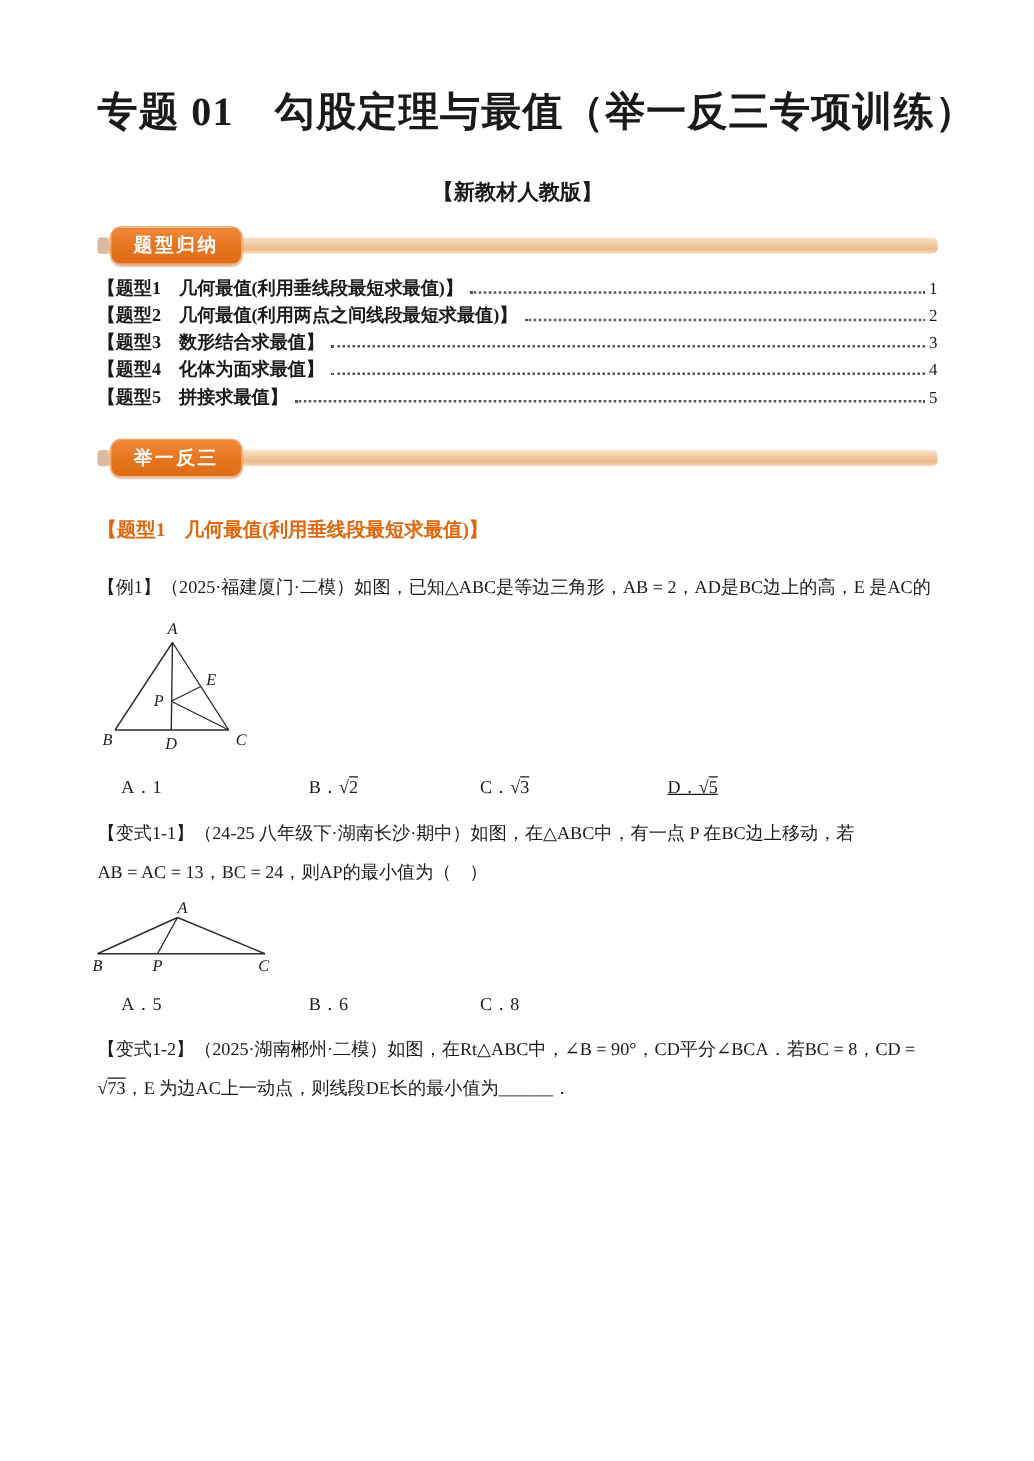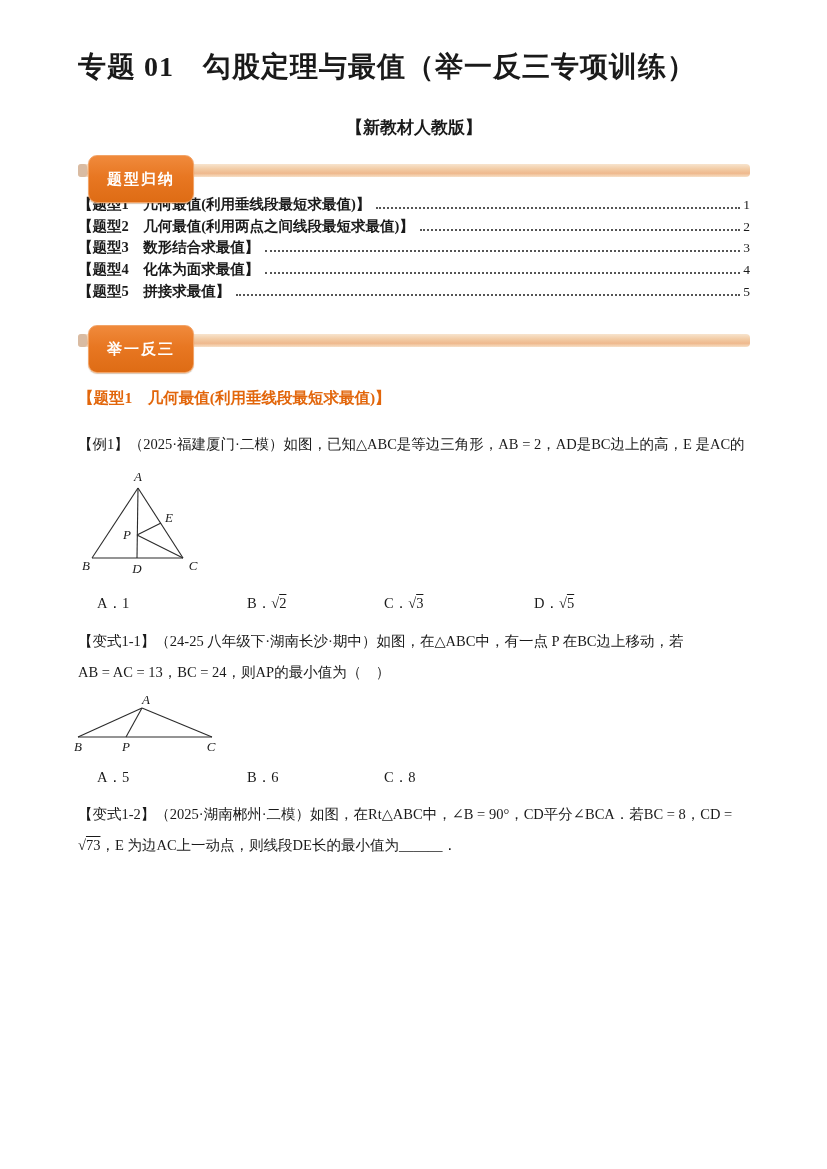--- a/index.html
+++ b/index.html
@@ -18,23 +18,23 @@
   }
   .content {
     position: absolute;
     left: 78px;
     top: 0;
     width: 672px;
   }
 
   
   .doc-title {
-    margin-top: 48px;
+    margin-top: 68px;
     text-align: left;
-    font-size: 28px;
+    font-size: 32px;
     font-weight: 700;
     letter-spacing: 1px;
     white-space: nowrap;
   }
   .doc-subtitle {
     margin-top: 30px;
     text-align: center;
     font-size: 17px;
     font-weight: 700;
   }
@@ -62,21 +62,21 @@
     width: 9px;
     height: 13px;
     border-radius: 3px;
     background: #D9BBA2;
   }
   .band-badge {
     position: absolute;
     left: 10px;
     top: 0;
     width: 106px;
-    height: 48px;
+    height: 31px;
     border-radius: 9px;
     background: linear-gradient(180deg, #F08A3C 0%, #E87722 45%, #DE6C15 100%);
     border: 1px solid #F2A468;
     box-shadow: 0 1px 1px rgba(150,90,30,0.35);
     display: flex;
     align-items: center;
     justify-content: center;
     color: #ffffff;
     font-size: 15px;
     font-weight: 700;
@@ -144,21 +144,21 @@
   .options {
     display: flex;
     margin-top: 12px;
     padding-left: 19px;
     font-size: 14.5px;
     white-space: nowrap;
   }
   .opt-a { width: 118px; }
   .opt-b { width: 137px; margin-left: 32px; }
   .opt-c { width: 150px; }
-  .opt-d { flex: 1; }
+  .opt-d { flex: 1; text-decoration: underline; }
 </style>
 </head>
 <body>
 
 <div class="page">
   <div class="content">
 
     <div class="doc-title">专题 01　勾股定理与最值（举一反三专项训练）</div>
     <div class="doc-subtitle">【新教材人教版】</div>
 

